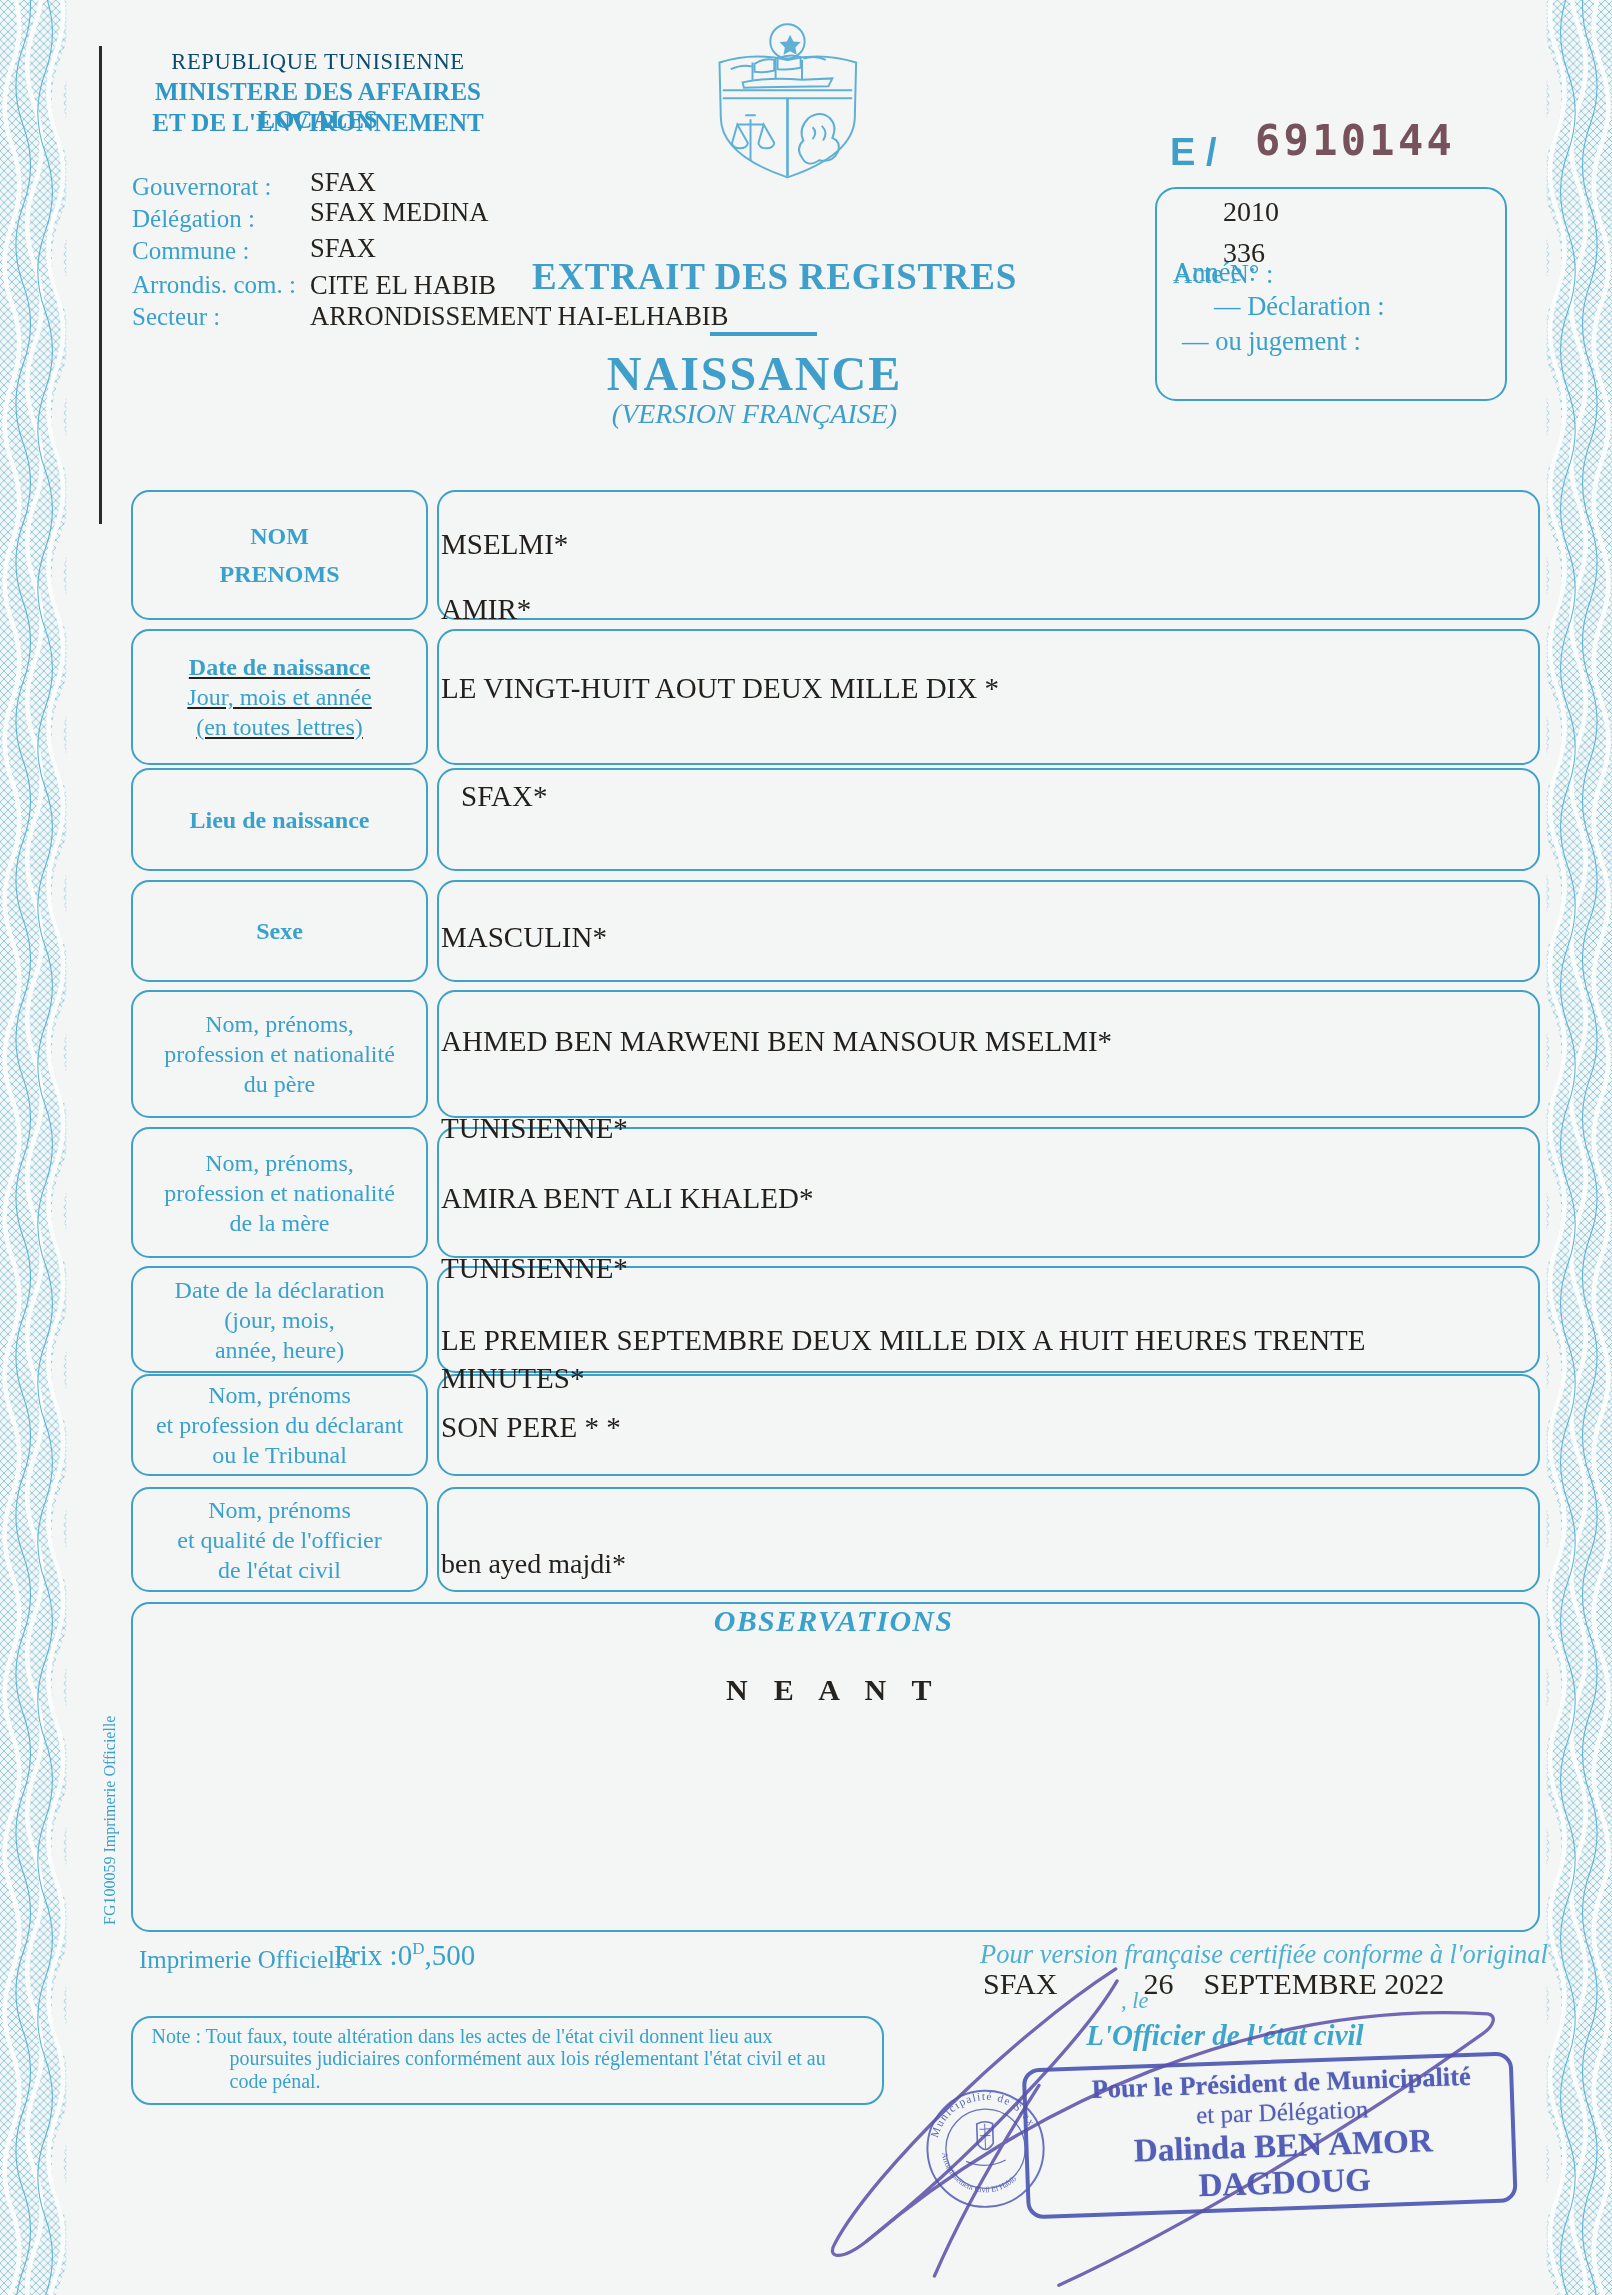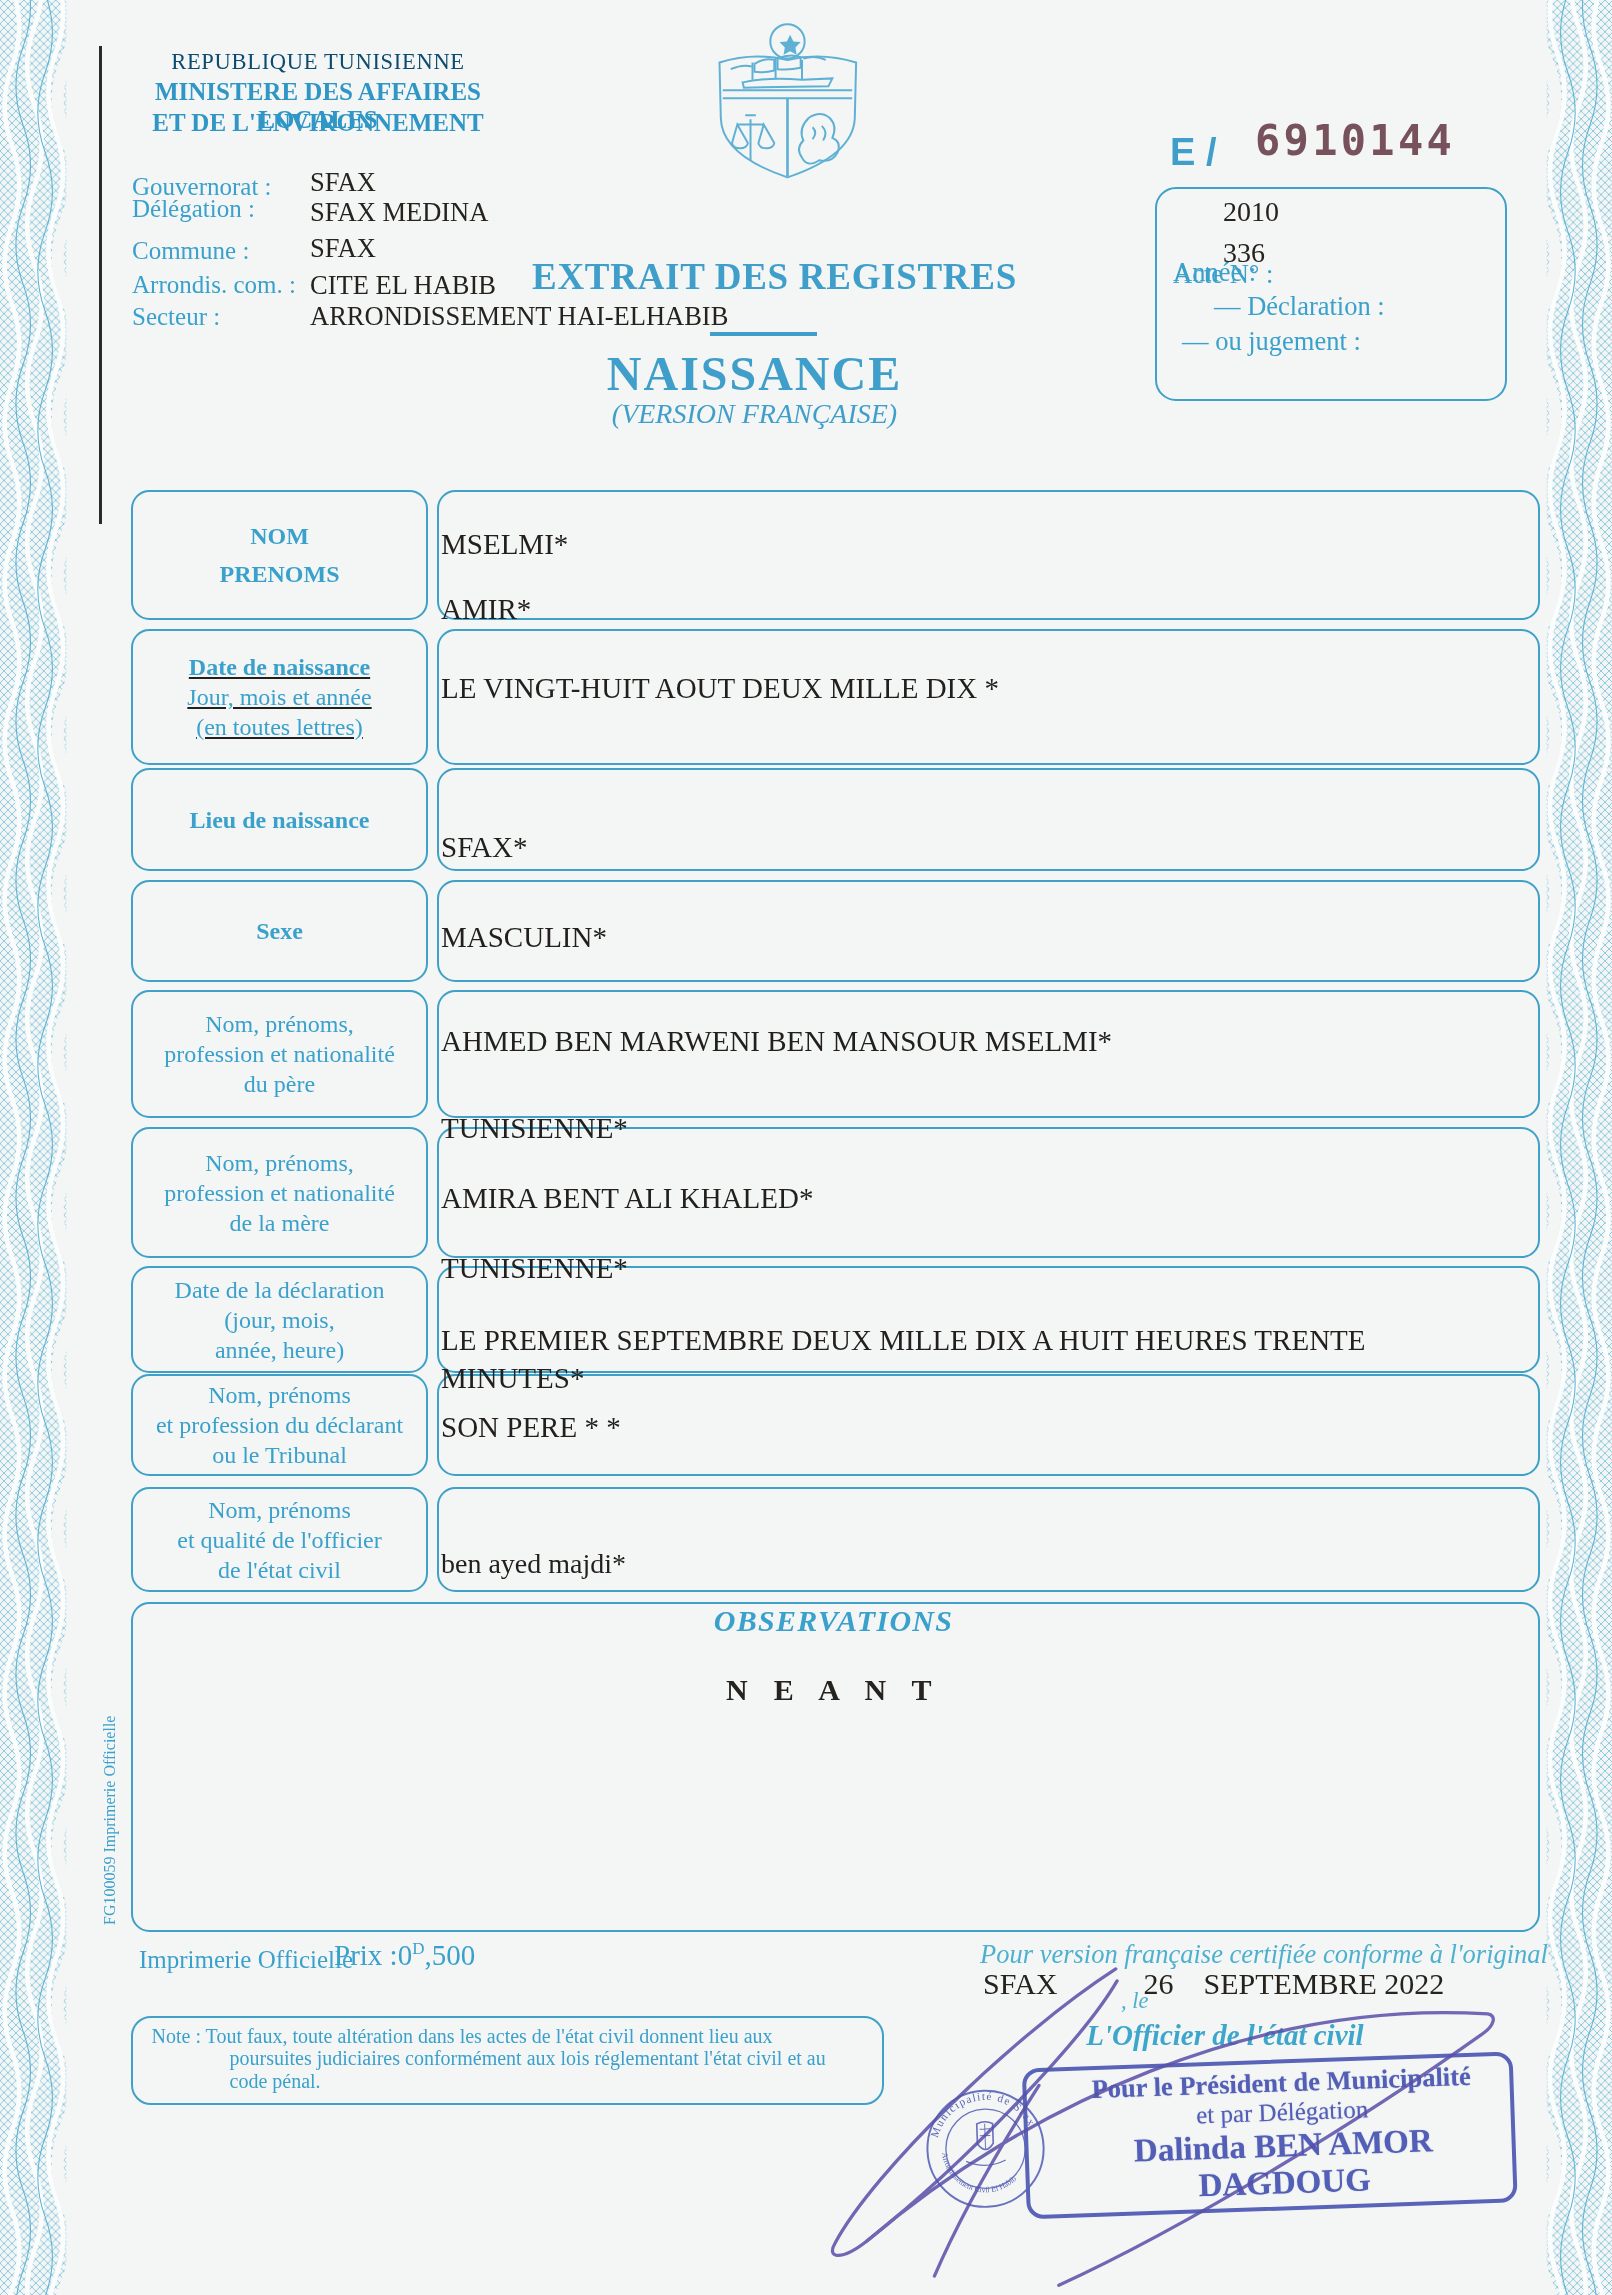--- a/index.html
+++ b/index.html
@@ -108,21 +108,21 @@
   </svg>
 
   <div class="vline"></div>
 
   <div class="hdr-center republic" style="top:49px;">REPUBLIQUE TUNISIENNE</div>
   <div class="hdr-center ministry" style="top:78px;">MINISTERE DES AFFAIRES LOCALES</div>
   <div class="hdr-center ministry" style="top:109px;">ET DE L'ENVIRONNEMENT</div>
 
   <div class="admin-label" style="top:173px;">Gouvernorat :</div>
   <div class="admin-value" style="top:167px;">SFAX</div>
-  <div class="admin-label" style="top:195px;">Délégation :</div>
+  <div class="admin-label" style="top:205px;">Délégation :</div>
   <div class="admin-value" style="top:197px;">SFAX MEDINA</div>
   <div class="admin-label" style="top:237px;">Commune :</div>
   <div class="admin-value" style="top:233px;">SFAX</div>
   <div class="admin-label" style="top:271px;">Arrondis. com. :</div>
   <div class="admin-value" style="top:270px;">CITE EL HABIB</div>
   <div class="admin-label" style="top:303px;">Secteur :</div>
   <div class="admin-value" style="top:301px;">ARRONDISSEMENT HAI-ELHABIB</div>
 
   <svg class="emblem" width="165" height="165" viewBox="0 0 250 250">
     <g fill="none" stroke="#5fb0d4" stroke-width="3">
@@ -212,21 +212,21 @@
   <div class="row-label" style="top:1487px;height:101px;">
     <span class="ll">Nom, prénoms</span>
     <span class="ll">et qualité de l'officier</span>
     <span class="ll">de l'état civil</span>
   </div>
   <div class="row-valuebox" style="top:1487px;height:101px;"></div>
 
   <div class="val" style="top:528px;">MSELMI*</div>
   <div class="val" style="top:593px;">AMIR*</div>
   <div class="val" style="top:672px;">LE VINGT-HUIT AOUT  DEUX MILLE DIX *</div>
-  <div class="val" style="top:831px;">SFAX*</div>
+  <div class="val" style="top:780px;margin-left:20px;">SFAX*</div>
   <div class="val" style="top:921px;">MASCULIN*</div>
   <div class="val" style="top:1025px;">AHMED BEN MARWENI BEN MANSOUR MSELMI*</div>
   <div class="val" style="top:1112px;">TUNISIENNE*</div>
   <div class="val" style="top:1182px;">AMIRA BENT ALI KHALED*</div>
   <div class="val" style="top:1252px;">TUNISIENNE*</div>
   <div class="val" style="top:1324px;">LE PREMIER SEPTEMBRE  DEUX MILLE DIX  A HUIT HEURES TRENTE</div>
   <div class="val" style="top:1362px;">MINUTES*</div>
   <div class="val" style="top:1411px;">SON PERE  *      *</div>
   <div class="val val-lower" style="top:1548px;">ben ayed majdi*</div>
 

